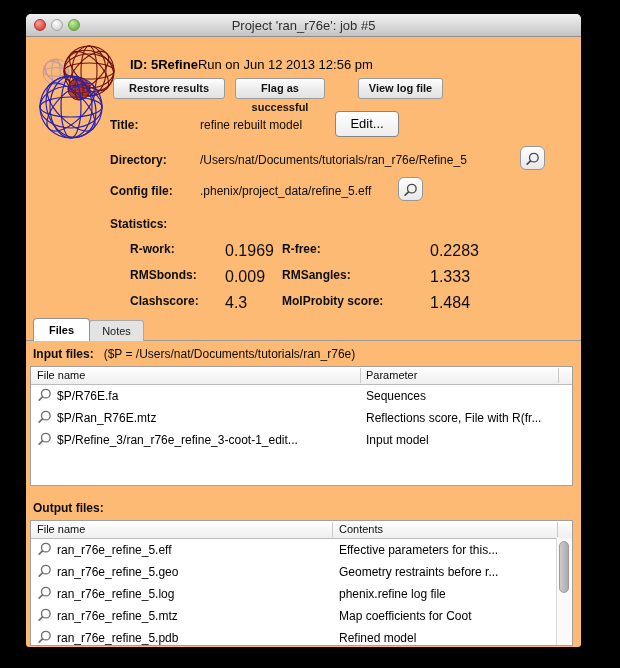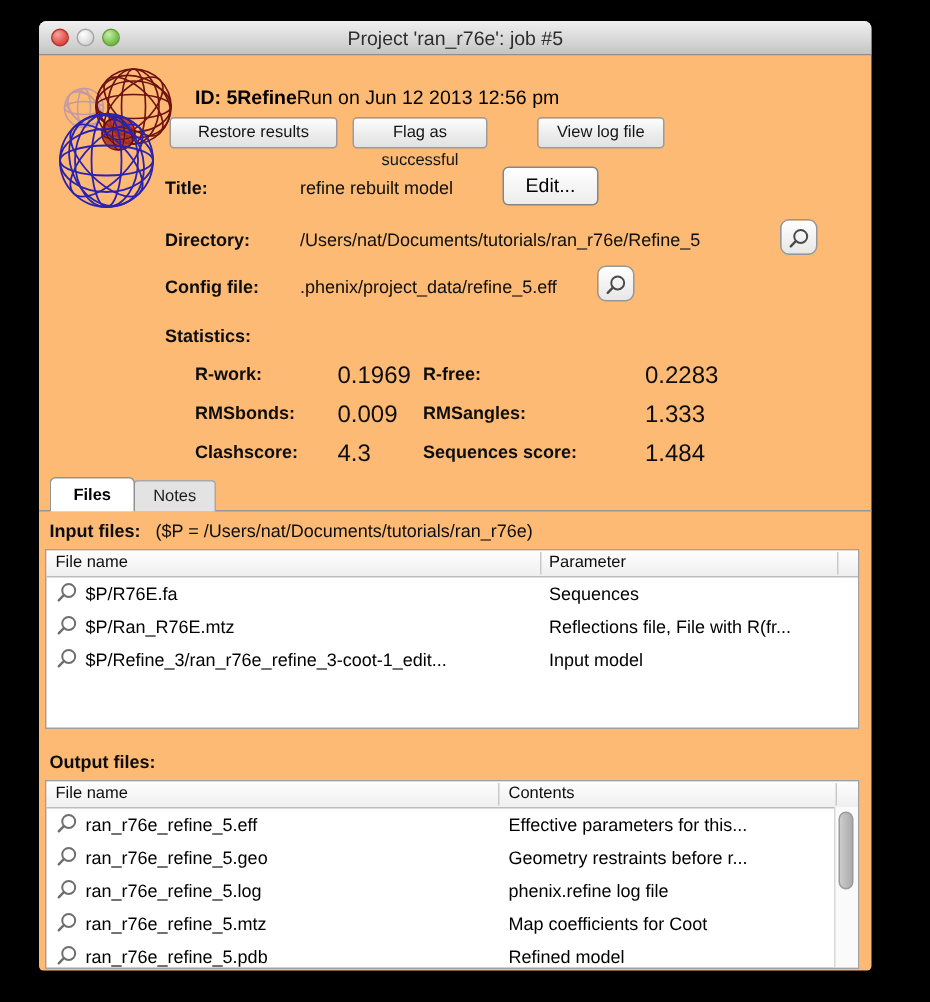--- a/index.html
+++ b/index.html
@@ -12,21 +12,21 @@
   .tl{position:absolute;top:5px;width:12px;height:12px;border-radius:50%;box-sizing:border-box;}
   .tl.close{left:8px;background:radial-gradient(circle at 35% 30%,#f6a49d,#e4544a 60%,#c23a31);border:1px solid #ad352c;}
   .tl.min{left:25px;background:radial-gradient(circle at 35% 30%,#ffffff,#dadada 65%,#bdbdbd);border:1px solid #a5a5a5;}
   .tl.zoom{left:42px;background:radial-gradient(circle at 35% 30%,#c8eda8,#7cc350 60%,#5da134);border:1px solid #679f3e;}
   .mol-icon{position:absolute;left:14px;top:30px;width:82px;height:104px;}
 
   .idrow{position:absolute;left:104px;top:43px;display:flex;font-size:13px;color:#000;white-space:nowrap;}
   .idrow .b{font-weight:bold;}
 
   .btn{position:absolute;height:21px;box-sizing:border-box;background:linear-gradient(#fdfdfd,#ececec 55%,#e2e2e2);
-       border:1px solid #9b9b9b;border-radius:3px;font-weight:normal;font-size:11px;color:#141414;
+       border:1px solid #9b9b9b;border-radius:3px;font-weight:bold;font-size:11px;color:#141414;
        font-family:inherit;text-align:center;line-height:19px;padding:0;}
   .edit-btn{position:absolute;left:309px;top:97px;width:64px;height:26px;box-sizing:border-box;
        background:linear-gradient(#ffffff,#ededed);border:1px solid #858585;border-radius:4px;
        font-size:13px;color:#000;font-family:inherit;text-align:center;line-height:24px;padding:0;}
 
   .flabel{position:absolute;left:84px;font-weight:bold;font-size:12px;color:#0d0d0d;white-space:nowrap;}
   .fvalue{position:absolute;left:174px;font-size:12px;color:#0d0d0d;white-space:nowrap;}
 
   .loupe-btn{position:absolute;width:25px;height:24px;box-sizing:border-box;border:1px solid #979797;border-radius:6px;
        background:linear-gradient(#ffffff,#e7e7e7);padding:0;color:#4a4a4a;}
@@ -159,21 +159,21 @@
   <span class="sk" style="left:256px;top:228px">R-free:</span>
   <span class="sv" style="left:404px;top:228px">0.2283</span>
 
   <span class="sk" style="left:104px;top:254px">RMSbonds:</span>
   <span class="sv" style="left:199px;top:254px">0.009</span>
   <span class="sk" style="left:256px;top:254px">RMSangles:</span>
   <span class="sv" style="left:404px;top:254px">1.333</span>
 
   <span class="sk" style="left:104px;top:280px">Clashscore:</span>
   <span class="sv" style="left:199px;top:280px">4.3</span>
-  <span class="sk" style="left:256px;top:280px">Sequences score:</span>
+  <span class="sk" style="left:256px;top:280px">MolProbity score:</span>
   <span class="sv" style="left:404px;top:280px">1.484</span>
 
   <div class="nb-line"></div>
   <div class="tab tab-active">Files</div>
   <div class="tab tab-idle">Notes</div>
 
   <div class="seclabel" style="top:333px">
     <span>Input files:</span><span class="sechint">($P = /Users/nat/Documents/tutorials/ran_r76e)</span>
   </div>
 
@@ -189,21 +189,21 @@
             <use href="#loupe"></use>
           </svg></span>
       <span class="c-name">$P/R76E.fa</span>
       <span class="c2 c2-in">Sequences</span>
     </div>
     <div class="trow">
       <span class="c-loupe"><svg width="15" height="15">
             <use href="#loupe"></use>
           </svg></span>
       <span class="c-name">$P/Ran_R76E.mtz</span>
-      <span class="c2 c2-in">Reflections file, File with R(fr...</span>
+      <span class="c2 c2-in">Reflections score, File with R(fr...</span>
     </div>
     <div class="trow">
       <span class="c-loupe"><svg width="15" height="15">
             <use href="#loupe"></use>
           </svg></span>
       <span class="c-name">$P/Refine_3/ran_r76e_refine_3-coot-1_edit...</span>
       <span class="c2 c2-in">Input model</span>
     </div>
   </div>
 

